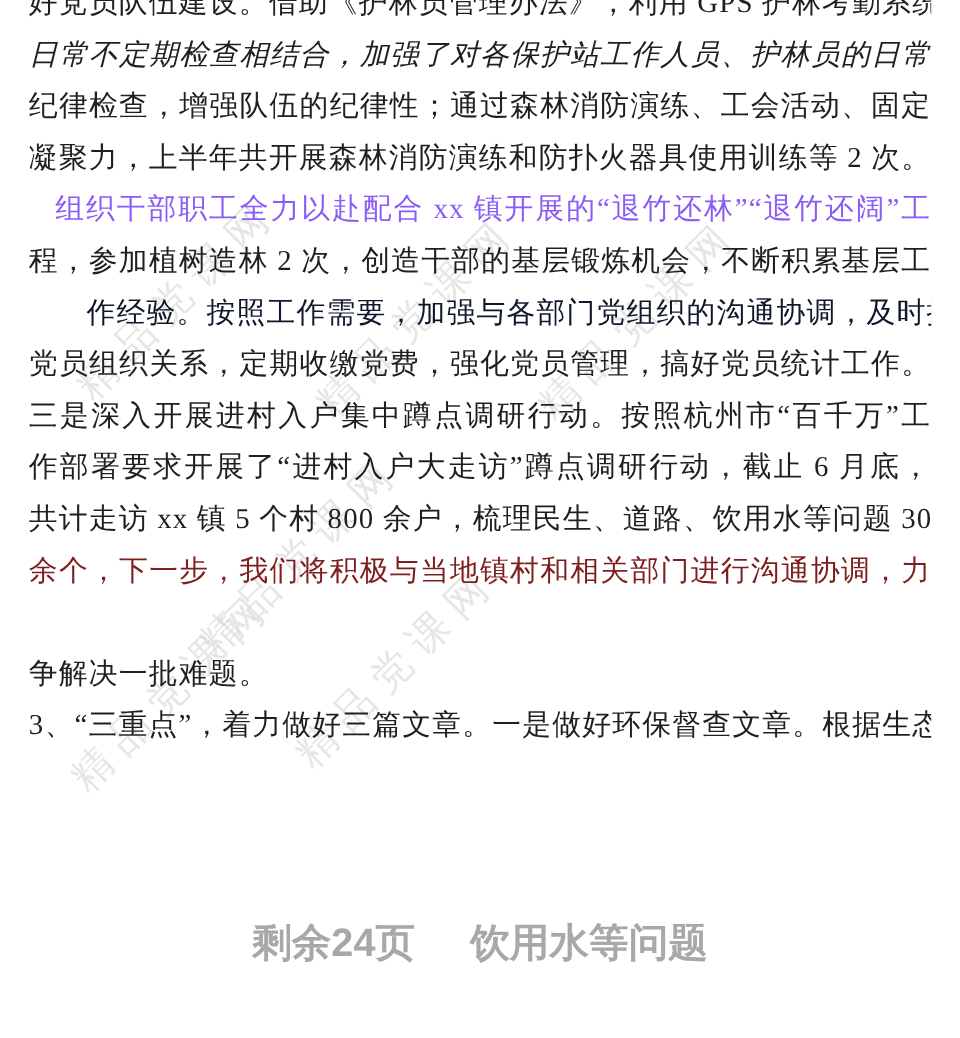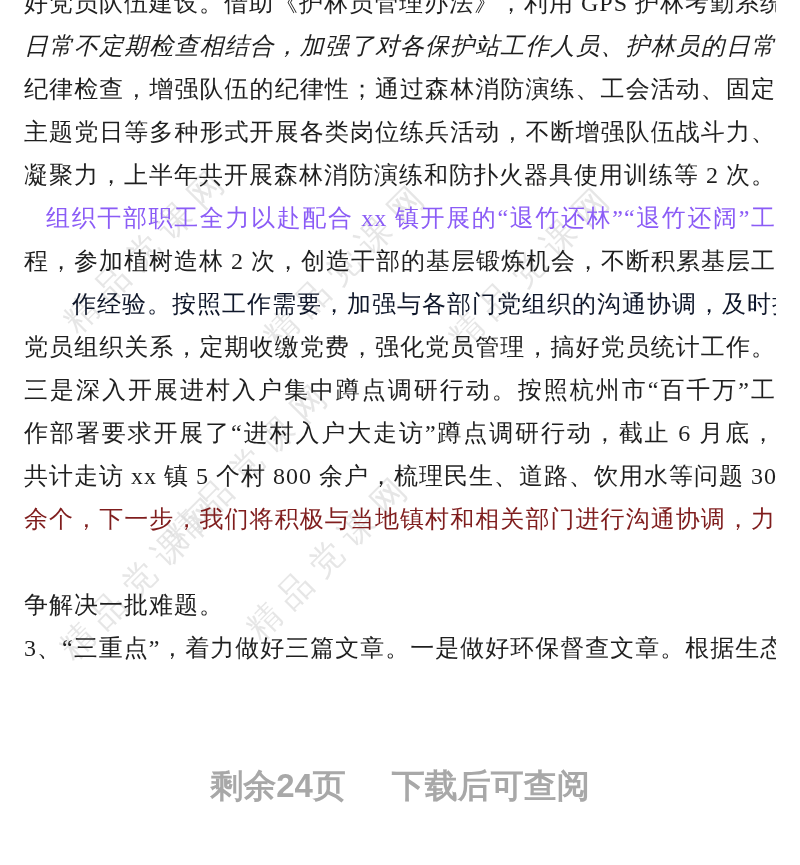--- a/index.html
+++ b/index.html
@@ -77,32 +77,31 @@
   <span class="watermark" style="left: 237px; top: 241px; color: rgb(215, 215, 215);">精品党课网</span>
   <span class="watermark" style="left: 37px; top: 226px; color: rgb(215, 215, 215);">精品党课网</span>
   <span class="watermark" style="left: 140px; top: 440px; color: rgb(215, 215, 215);">精品党课网</span>
   <span class="watermark" style="left: 33px; top: 553px; color: rgb(215, 215, 215);">精品党课网</span>
   <span class="watermark" style="left: 220px; top: 533px; color: rgb(215, 215, 215);">精品党课网</span>
 
   <div class="doc-text">
     <div class="line" style="color: rgb(31, 31, 31);">好党员队伍建设。借助《护林员管理办法》，利用 GPS 护林考勤系统与</div>
     <div class="line" style="color: rgb(31, 31, 31); font-style: italic;">日常不定期检查相结合，加强了对各保护站工作人员、护林员的日常</div>
     <div class="line" style="color: rgb(31, 31, 31);">纪律检查，增强队伍的纪律性；通过森林消防演练、工会活动、固定</div>
-    <div class="line" style="color: rgb(31, 31, 31);">主题党日等多种形式开展各类岗位练兵活动，不断增强队伍战斗力、</div>
     <div class="line" style="color: rgb(31, 31, 31);">凝聚力，上半年共开展森林消防演练和防扑火器具使用训练等 2 次。</div>
     <div class="line" style="color: #8b5cf6; margin-left: 22px;">组织干部职工全力以赴配合 xx 镇开展的“退竹还林”“退竹还阔”工</div>
     <div class="line" style="color: rgb(31, 31, 31);">程，参加植树造林 2 次，创造干部的基层锻炼机会，不断积累基层工</div>
     <div class="line" style="color: #0f172a; margin-left: 48px;">作经验。按照工作需要，加强与各部门党组织的沟通协调，及时接转</div>
     <div class="line" style="color: rgb(31, 31, 31);">党员组织关系，定期收缴党费，强化党员管理，搞好党员统计工作。</div>
     <div class="line" style="color: rgb(31, 31, 31);">三是深入开展进村入户集中蹲点调研行动。按照杭州市“百千万”工</div>
     <div class="line" style="color: rgb(31, 31, 31);">作部署要求开展了“进村入户大走访”蹲点调研行动，截止 6 月底，</div>
     <div class="line" style="color: rgb(31, 31, 31);">共计走访 xx 镇 5 个村 800 余户，梳理民生、道路、饮用水等问题 30</div>
     <div class="line" style="color: #7f1d1d;">余个，下一步，我们将积极与当地镇村和相关部门进行沟通协调，力</div>
     <div class="line para-end" style="color: rgb(31, 31, 31); margin-top: 43px;">争解决一批难题。</div>
     <div class="line" style="color: rgb(31, 31, 31);">3、“三重点”，着力做好三篇文章。一是做好环保督查文章。根据生态</div>
   </div>
 
   <div class="preview-footer" style="color: rgb(168, 168, 168);">
     <span>剩余24页</span>
-    <span>下载后可查阅</span>
+    <span>饮用水等问题</span>
   </div>
 
 </div>
 
 </body></html>

